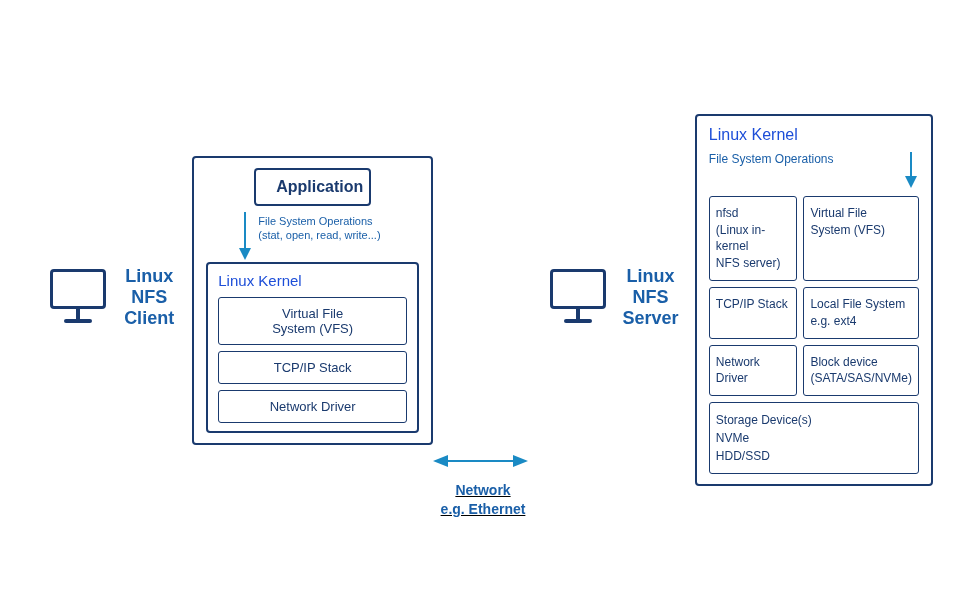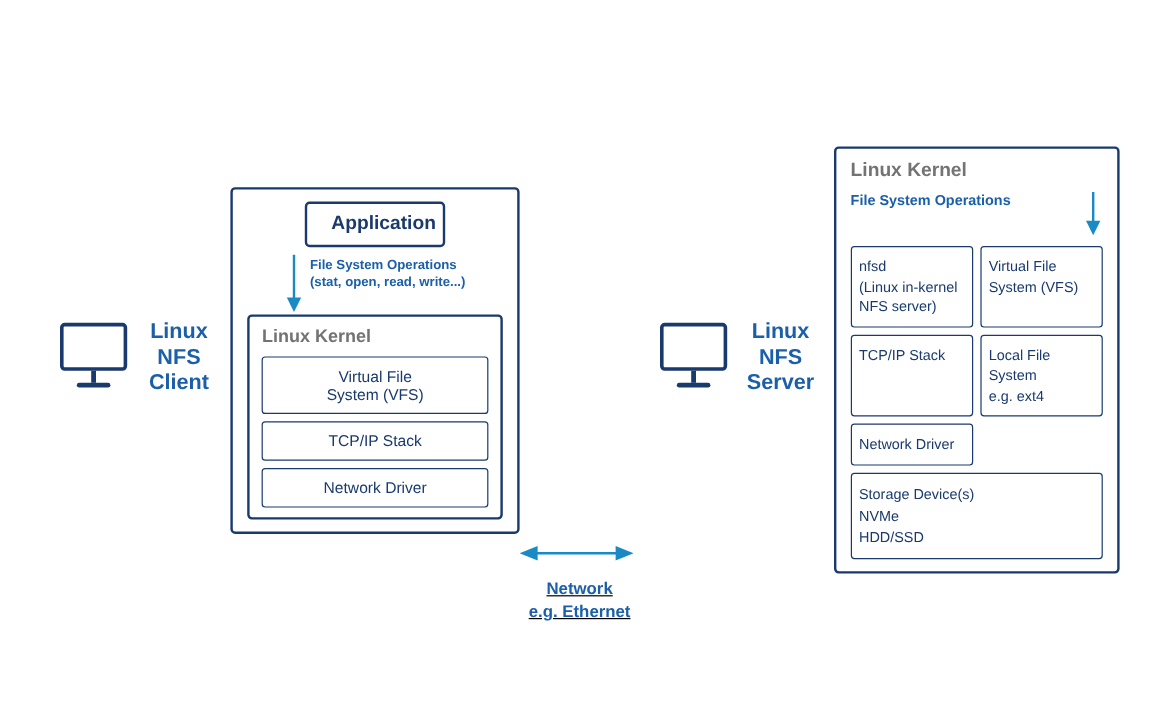--- a/index.html
+++ b/index.html
@@ -69,22 +69,22 @@
       border: 2px solid #1a3a6e;
       border-radius: 4px;
       padding: 10px 12px;
       width: 100%;
       background: #fff;
     }
 
     
     .kernel-label {
       font-size: 15px;
-      font-weight: bold;
-      color: #737373;
+      font-weight: normal;
+      color: #1d4ed8;
       margin-bottom: 8px;
       text-align: left;
     }
 
     
     .app-box {
       border: 2px solid #1a3a6e;
       border-radius: 4px;
       padding: 8px 20px;
       font-size: 16px;
@@ -155,21 +155,20 @@
       font-size: 14px;
       font-weight: bold;
       line-height: 1.4;
     }
     .fs-ops-text {
       color: #1a5fa8;
       font-size: 11px;
       line-height: 1.3;
       text-align: left;
       white-space: nowrap;
-      font-weight: bold;
     }
 
     
     .client-content {
       display: flex;
       flex-direction: column;
       align-items: flex-start;
       width: 100%;
     }
   </style>
@@ -251,20 +250,21 @@
           </svg>
         </div>
       </div>
 
       <div class="grid-2">
         <div class="grid-item">nfsd<br>(Linux in-kernel<br>NFS server)</div>
         <div class="grid-item">Virtual File<br>System (VFS)</div>
         <div class="grid-item">TCP/IP Stack</div>
         <div class="grid-item">Local File System<br>e.g. ext4</div>
         <div class="grid-item">Network Driver</div>
+        <div class="grid-item">Block device<br>(SATA/SAS/NVMe)</div>
       </div>
 
       <div class="storage-box">
         Storage Device(s)<br>NVMe<br>HDD/SSD
       </div>
     </div>
   </div>
 
 </div>
 

